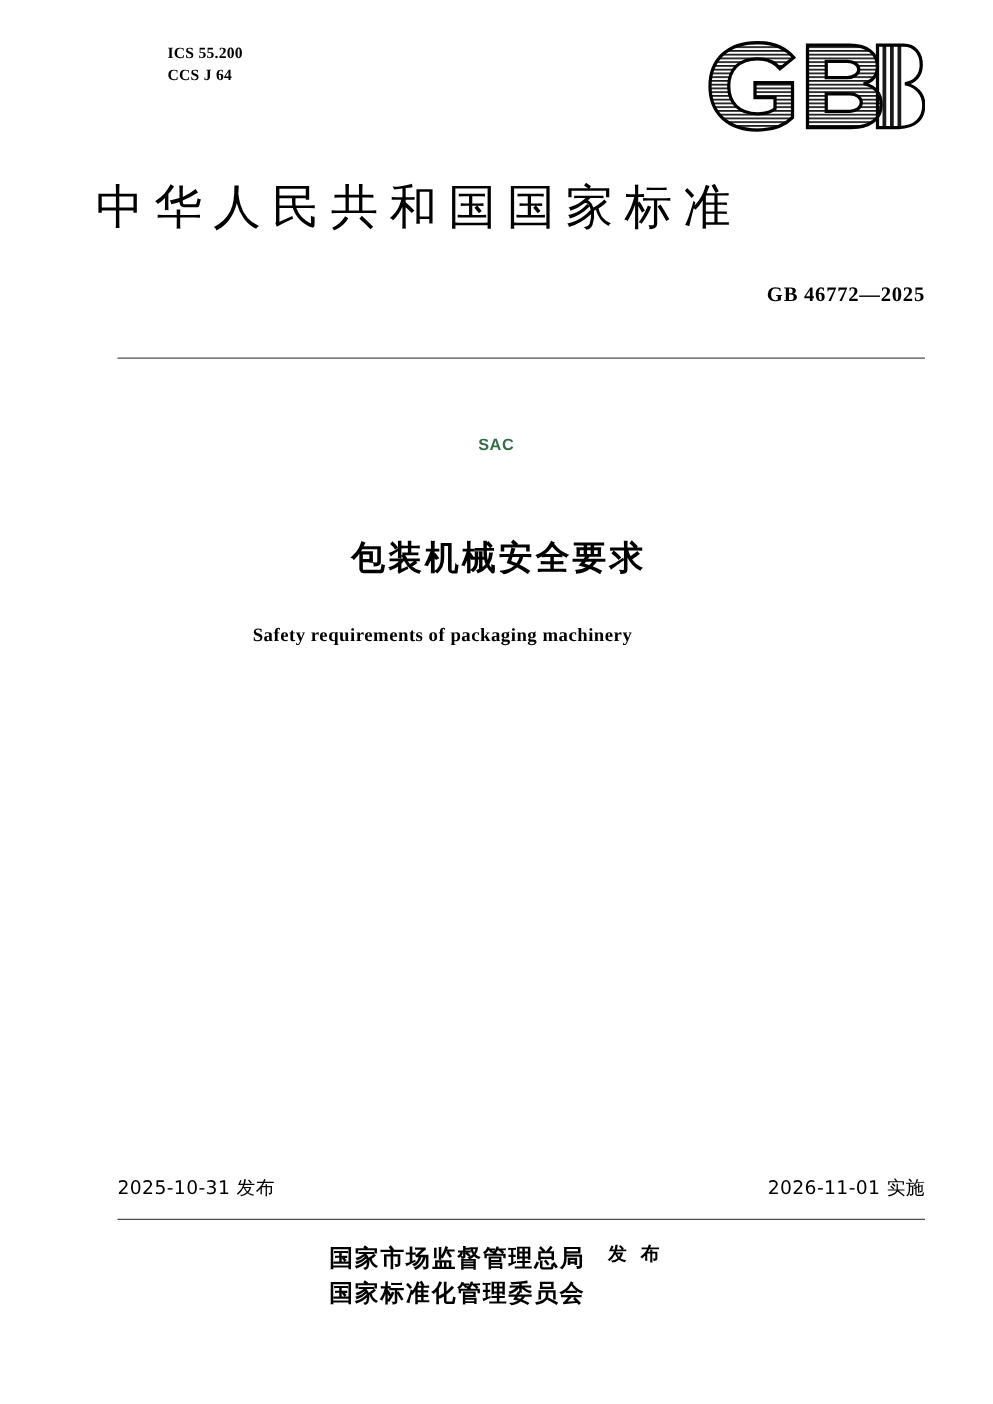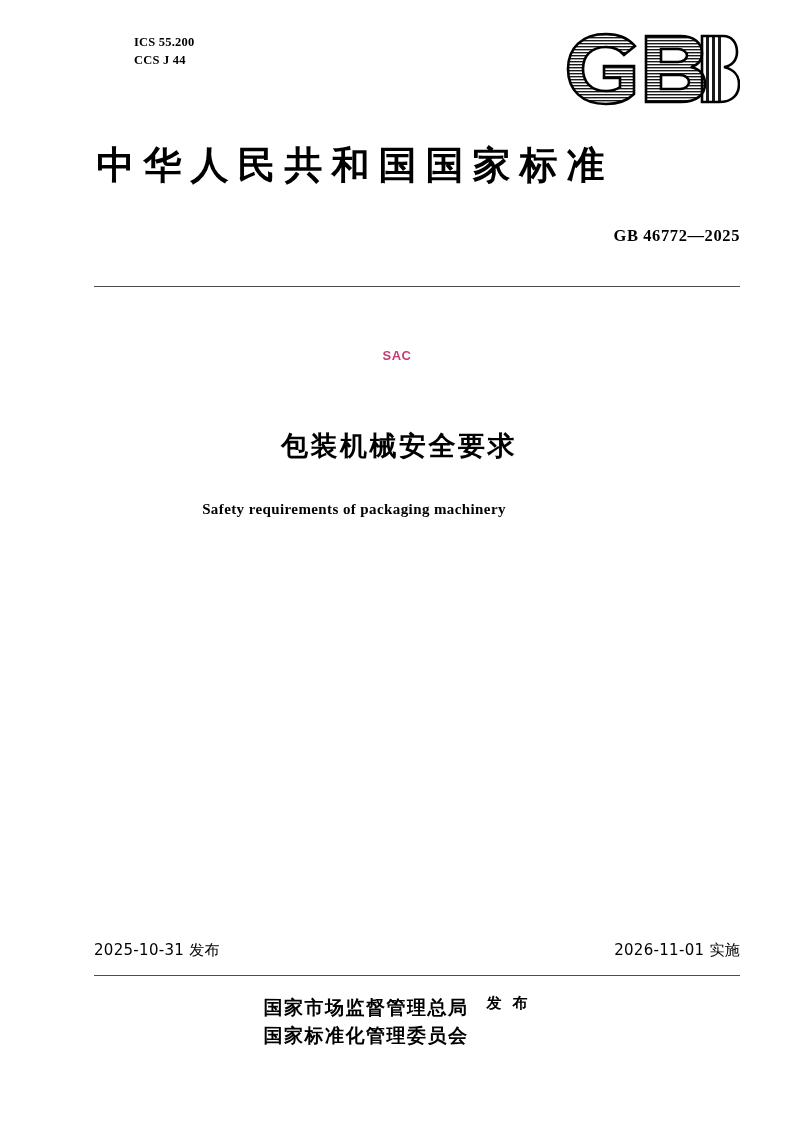--- a/index.html
+++ b/index.html
@@ -51,27 +51,26 @@
   .gb-logo svg { display: block; }
 
   
   .nat-title {
     position: absolute;
     left: 0;
     top: 140px;
     width: 661px;
     text-align: center;
     font-family: "DejaVu Serif", serif;
-    font-weight: bold;
+    font-weight: normal;
     font-size: 38px;
     letter-spacing: 9px;
     padding-left: 9px;
     box-sizing: border-box;
     white-space: nowrap;
-    margin-left: 20px;
   }
 
   
   .std-number {
     position: absolute;
     right: 54px;
     top: 226px;
     font-family: "Liberation Serif", serif;
     font-weight: bold;
     font-size: 16.5px;
@@ -97,21 +96,21 @@
     background: #4d4d4d;
   }
 
   
   .sac-mark {
     position: absolute;
     left: 0;
     top: 348px;
     width: 794px;
     text-align: center;
-    color: #be185d;
+    color: #14532d;
     font-family: "Liberation Sans", sans-serif;
     font-size: 13px;
     font-weight: bold;
     letter-spacing: 0.5px;
     opacity: 0.85;
   }
 
   
   .doc-title-cn {
     position: absolute;
@@ -185,21 +184,21 @@
     align-self: flex-start;
   }
 </style>
 </head>
 <body>
 
 <div class="page">
 
   <div class="codes">
     <div>ICS 55.200</div>
-    <div>CCS J 44</div>
+    <div>CCS J 64</div>
   </div>
 
   <div class="gb-logo">
     <svg viewBox="0 0 180 82" width="180" height="82" aria-hidden="true">
       <defs>
         <pattern id="hatch" width="3" height="3" patternUnits="userSpaceOnUse" patternTransform="rotate(0)">
           <rect width="3" height="3" fill="#ffffff"></rect>
           <rect width="3" height="1.4" fill="#1a1a1a"></rect>
         </pattern>
       </defs>

